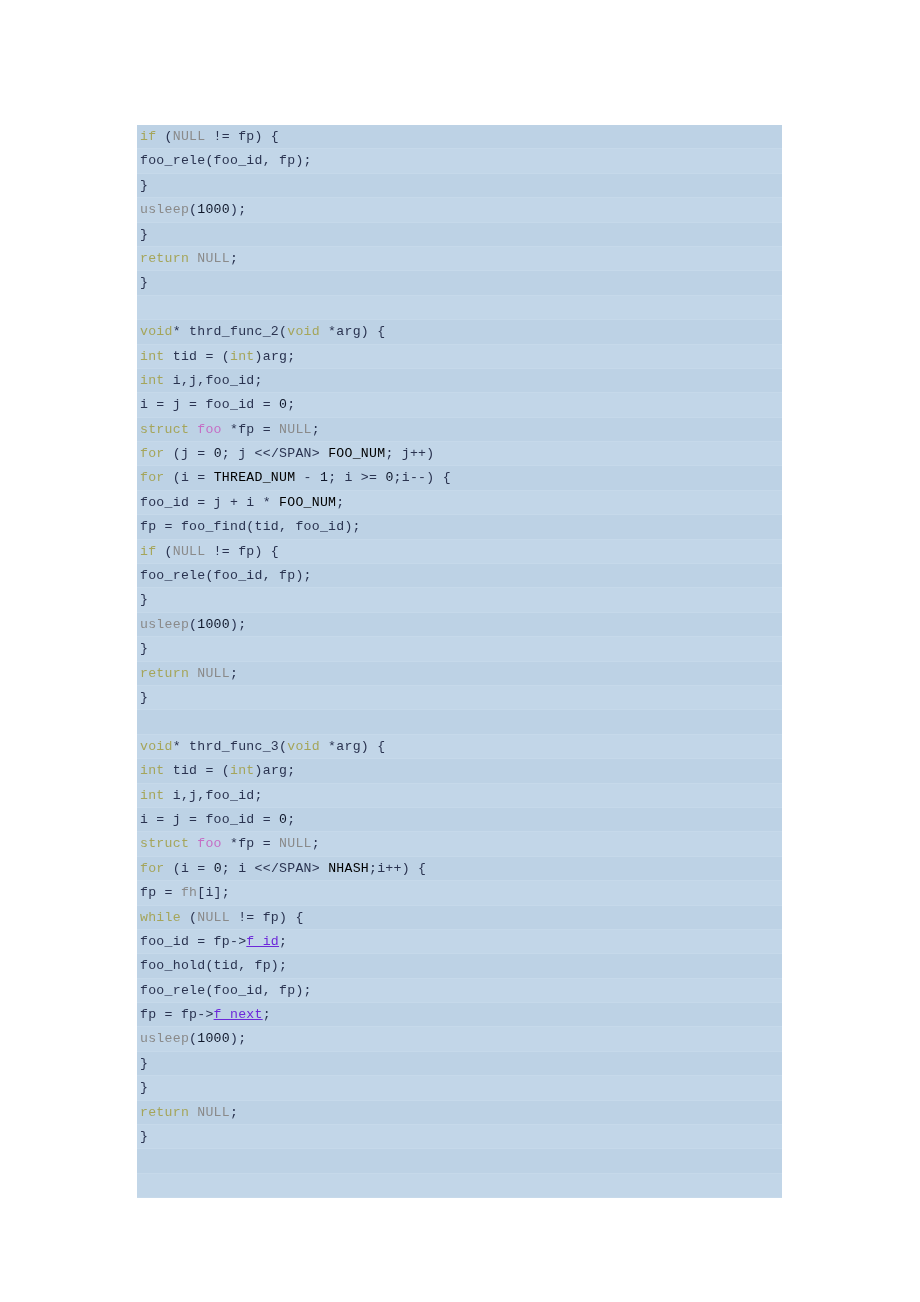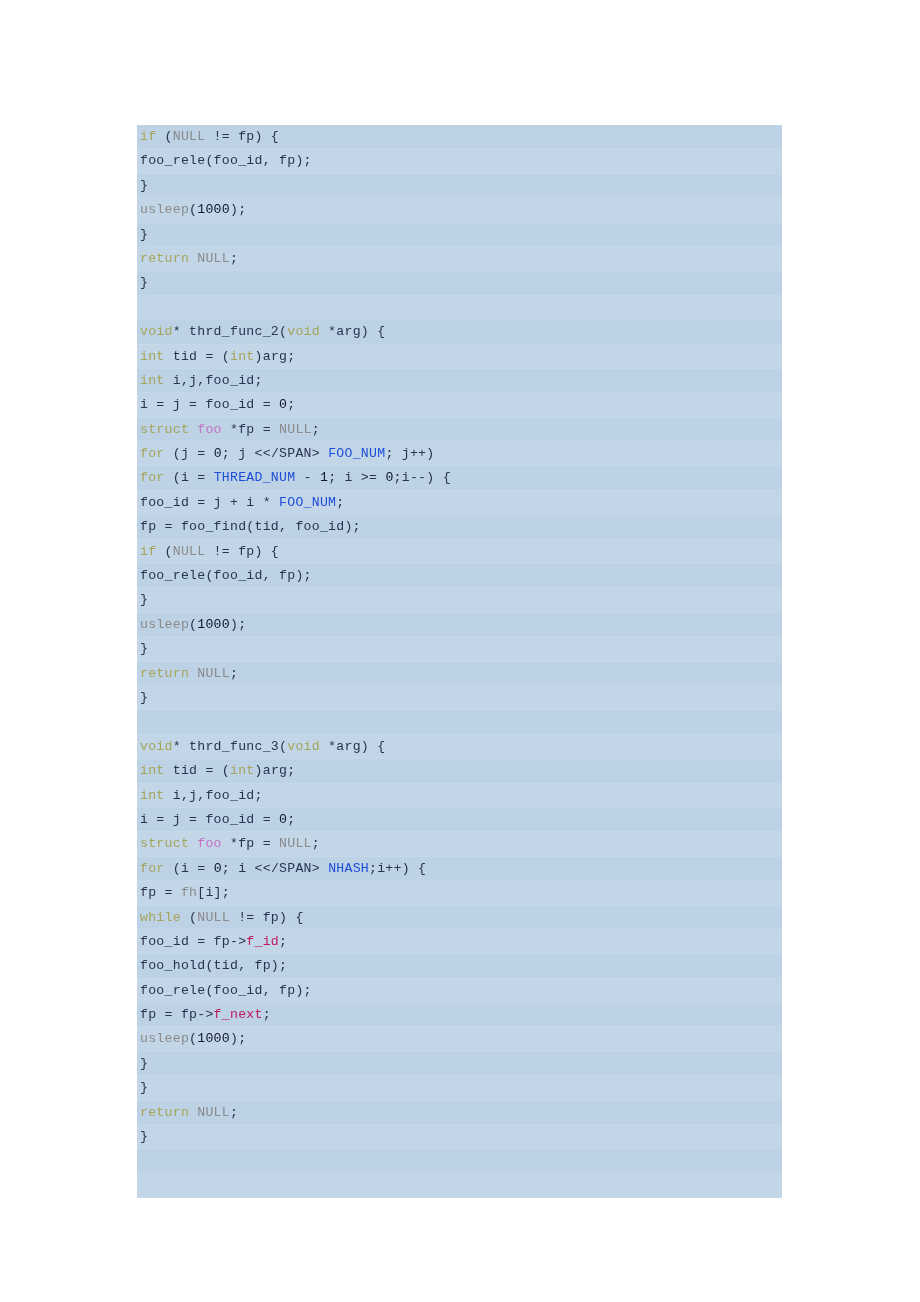--- a/index.html
+++ b/index.html
@@ -54,22 +54,22 @@
   }
   .code-line.blank {
     border-bottom: 1px solid #c3d7e9;
   }
 
   
   .t-kw    { color: #a5a55a; }   
   .t-type  { color: #c56ec5; }   
   .t-null  { color: #8a8a8a; }   
   .t-num   { color: #0f172a; }   
-  .t-const { color: #1d4ed8; }   
-  .t-mem   { color: #be185d; }   
+  .t-const { color: #000000; }   
+  .t-mem   { color: #6d28d9; text-decoration: underline; }   
   .t-plain { color: #2a3350; }
 </style>
 </head>
 <body>
 
 <div id="page">
   <pre id="code-block" style="left: 137px; top: 112px; width: 645px; background: rgb(189, 210, 229);"><div class="code-line" style="height: 24.4px; line-height: 24.4px; border-bottom-color: rgb(198, 217, 234);"><span class="t-kw">if</span><span class="t-plain"> (</span><span class="t-null">NULL</span><span class="t-plain"> != fp) {</span></div><div class="code-line alt" style="height: 24.4px; line-height: 24.4px; border-bottom-color: rgb(198, 217, 234); background: rgb(194, 214, 232);"><span class="t-plain">foo_rele(foo_id, fp);</span></div><div class="code-line" style="height: 24.4px; line-height: 24.4px; border-bottom-color: rgb(198, 217, 234);"><span class="t-plain">}</span></div><div class="code-line alt" style="height: 24.4px; line-height: 24.4px; border-bottom-color: rgb(198, 217, 234); background: rgb(194, 214, 232);"><span class="t-null">usleep</span><span class="t-plain">(</span><span class="t-num">1000</span><span class="t-plain">);</span></div><div class="code-line" style="height: 24.4px; line-height: 24.4px; border-bottom-color: rgb(198, 217, 234);"><span class="t-plain">}</span></div><div class="code-line alt" style="height: 24.4px; line-height: 24.4px; border-bottom-color: rgb(198, 217, 234); background: rgb(194, 214, 232);"><span class="t-kw">return</span><span class="t-plain"> </span><span class="t-null">NULL</span><span class="t-plain">;</span></div><div class="code-line" style="height: 24.4px; line-height: 24.4px; border-bottom-color: rgb(198, 217, 234);"><span class="t-plain">}</span></div><div class="code-line alt blank" style="height: 24.4px; line-height: 24.4px; border-bottom-color: rgb(198, 217, 234); background: rgb(194, 214, 232);">&nbsp;</div><div class="code-line" style="height: 24.4px; line-height: 24.4px; border-bottom-color: rgb(198, 217, 234);"><span class="t-kw">void</span><span class="t-plain">* thrd_func_2(</span><span class="t-kw">void</span><span class="t-plain"> *arg) {</span></div><div class="code-line alt" style="height: 24.4px; line-height: 24.4px; border-bottom-color: rgb(198, 217, 234); background: rgb(194, 214, 232);"><span class="t-kw">int</span><span class="t-plain"> tid = (</span><span class="t-kw">int</span><span class="t-plain">)arg;</span></div><div class="code-line" style="height: 24.4px; line-height: 24.4px; border-bottom-color: rgb(198, 217, 234);"><span class="t-kw">int</span><span class="t-plain"> i,j,foo_id;</span></div><div class="code-line alt" style="height: 24.4px; line-height: 24.4px; border-bottom-color: rgb(198, 217, 234); background: rgb(194, 214, 232);"><span class="t-plain">i = j = foo_id = </span><span class="t-num">0</span><span class="t-plain">;</span></div><div class="code-line" style="height: 24.4px; line-height: 24.4px; border-bottom-color: rgb(198, 217, 234);"><span class="t-kw">struct</span><span class="t-plain"> </span><span class="t-type">foo</span><span class="t-plain"> *fp = </span><span class="t-null">NULL</span><span class="t-plain">;</span></div><div class="code-line alt" style="height: 24.4px; line-height: 24.4px; border-bottom-color: rgb(198, 217, 234); background: rgb(194, 214, 232);"><span class="t-kw">for</span><span class="t-plain"> (j = </span><span class="t-num">0</span><span class="t-plain">; j &lt;&lt;/SPAN&gt; </span><span class="t-const">FOO_NUM</span><span class="t-plain">; j++)</span></div><div class="code-line" style="height: 24.4px; line-height: 24.4px; border-bottom-color: rgb(198, 217, 234);"><span class="t-kw">for</span><span class="t-plain"> (i = </span><span class="t-const">THREAD_NUM</span><span class="t-plain"> - </span><span class="t-num">1</span><span class="t-plain">; i &gt;= </span><span class="t-num">0</span><span class="t-plain">;i--) {</span></div><div class="code-line alt" style="height: 24.4px; line-height: 24.4px; border-bottom-color: rgb(198, 217, 234); background: rgb(194, 214, 232);"><span class="t-plain">foo_id = j + i * </span><span class="t-const">FOO_NUM</span><span class="t-plain">;</span></div><div class="code-line" style="height: 24.4px; line-height: 24.4px; border-bottom-color: rgb(198, 217, 234);"><span class="t-plain">fp = foo_find(tid, foo_id);</span></div><div class="code-line alt" style="height: 24.4px; line-height: 24.4px; border-bottom-color: rgb(198, 217, 234); background: rgb(194, 214, 232);"><span class="t-kw">if</span><span class="t-plain"> (</span><span class="t-null">NULL</span><span class="t-plain"> != fp) {</span></div><div class="code-line" style="height: 24.4px; line-height: 24.4px; border-bottom-color: rgb(198, 217, 234);"><span class="t-plain">foo_rele(foo_id, fp);</span></div><div class="code-line alt" style="height: 24.4px; line-height: 24.4px; border-bottom-color: rgb(198, 217, 234); background: rgb(194, 214, 232);"><span class="t-plain">}</span></div><div class="code-line" style="height: 24.4px; line-height: 24.4px; border-bottom-color: rgb(198, 217, 234);"><span class="t-null">usleep</span><span class="t-plain">(</span><span class="t-num">1000</span><span class="t-plain">);</span></div><div class="code-line alt" style="height: 24.4px; line-height: 24.4px; border-bottom-color: rgb(198, 217, 234); background: rgb(194, 214, 232);"><span class="t-plain">}</span></div><div class="code-line" style="height: 24.4px; line-height: 24.4px; border-bottom-color: rgb(198, 217, 234);"><span class="t-kw">return</span><span class="t-plain"> </span><span class="t-null">NULL</span><span class="t-plain">;</span></div><div class="code-line alt" style="height: 24.4px; line-height: 24.4px; border-bottom-color: rgb(198, 217, 234); background: rgb(194, 214, 232);"><span class="t-plain">}</span></div><div class="code-line blank" style="height: 24.4px; line-height: 24.4px; border-bottom-color: rgb(198, 217, 234);">&nbsp;</div><div class="code-line alt" style="height: 24.4px; line-height: 24.4px; border-bottom-color: rgb(198, 217, 234); background: rgb(194, 214, 232);"><span class="t-kw">void</span><span class="t-plain">* thrd_func_3(</span><span class="t-kw">void</span><span class="t-plain"> *arg) {</span></div><div class="code-line" style="height: 24.4px; line-height: 24.4px; border-bottom-color: rgb(198, 217, 234);"><span class="t-kw">int</span><span class="t-plain"> tid = (</span><span class="t-kw">int</span><span class="t-plain">)arg;</span></div><div class="code-line alt" style="height: 24.4px; line-height: 24.4px; border-bottom-color: rgb(198, 217, 234); background: rgb(194, 214, 232);"><span class="t-kw">int</span><span class="t-plain"> i,j,foo_id;</span></div><div class="code-line" style="height: 24.4px; line-height: 24.4px; border-bottom-color: rgb(198, 217, 234);"><span class="t-plain">i = j = foo_id = </span><span class="t-num">0</span><span class="t-plain">;</span></div><div class="code-line alt" style="height: 24.4px; line-height: 24.4px; border-bottom-color: rgb(198, 217, 234); background: rgb(194, 214, 232);"><span class="t-kw">struct</span><span class="t-plain"> </span><span class="t-type">foo</span><span class="t-plain"> *fp = </span><span class="t-null">NULL</span><span class="t-plain">;</span></div><div class="code-line" style="height: 24.4px; line-height: 24.4px; border-bottom-color: rgb(198, 217, 234);"><span class="t-kw">for</span><span class="t-plain"> (i = </span><span class="t-num">0</span><span class="t-plain">; i &lt;&lt;/SPAN&gt; </span><span class="t-const">NHASH</span><span class="t-plain">;i++) {</span></div><div class="code-line alt" style="height: 24.4px; line-height: 24.4px; border-bottom-color: rgb(198, 217, 234); background: rgb(194, 214, 232);"><span class="t-plain">fp = </span><span class="t-null">fh</span><span class="t-plain">[i];</span></div><div class="code-line" style="height: 24.4px; line-height: 24.4px; border-bottom-color: rgb(198, 217, 234);"><span class="t-kw">while</span><span class="t-plain"> (</span><span class="t-null">NULL</span><span class="t-plain"> != fp) {</span></div><div class="code-line alt" style="height: 24.4px; line-height: 24.4px; border-bottom-color: rgb(198, 217, 234); background: rgb(194, 214, 232);"><span class="t-plain">foo_id = fp-&gt;</span><span class="t-mem">f_id</span><span class="t-plain">;</span></div><div class="code-line" style="height: 24.4px; line-height: 24.4px; border-bottom-color: rgb(198, 217, 234);"><span class="t-plain">foo_hold(tid, fp);</span></div><div class="code-line alt" style="height: 24.4px; line-height: 24.4px; border-bottom-color: rgb(198, 217, 234); background: rgb(194, 214, 232);"><span class="t-plain">foo_rele(foo_id, fp);</span></div><div class="code-line" style="height: 24.4px; line-height: 24.4px; border-bottom-color: rgb(198, 217, 234);"><span class="t-plain">fp = fp-&gt;</span><span class="t-mem">f_next</span><span class="t-plain">;</span></div><div class="code-line alt" style="height: 24.4px; line-height: 24.4px; border-bottom-color: rgb(198, 217, 234); background: rgb(194, 214, 232);"><span class="t-null">usleep</span><span class="t-plain">(</span><span class="t-num">1000</span><span class="t-plain">);</span></div><div class="code-line" style="height: 24.4px; line-height: 24.4px; border-bottom-color: rgb(198, 217, 234);"><span class="t-plain">}</span></div><div class="code-line alt" style="height: 24.4px; line-height: 24.4px; border-bottom-color: rgb(198, 217, 234); background: rgb(194, 214, 232);"><span class="t-plain">}</span></div><div class="code-line" style="height: 24.4px; line-height: 24.4px; border-bottom-color: rgb(198, 217, 234);"><span class="t-kw">return</span><span class="t-plain"> </span><span class="t-null">NULL</span><span class="t-plain">;</span></div><div class="code-line alt" style="height: 24.4px; line-height: 24.4px; border-bottom-color: rgb(198, 217, 234); background: rgb(194, 214, 232);"><span class="t-plain">}</span></div><div class="code-line blank" style="height: 24.4px; line-height: 24.4px; border-bottom-color: rgb(198, 217, 234);">&nbsp;</div><div class="code-line alt blank" style="height: 24.4px; line-height: 24.4px; border-bottom-color: rgb(198, 217, 234); background: rgb(194, 214, 232);">&nbsp;</div></pre>
 </div>
 
 </body></html>

